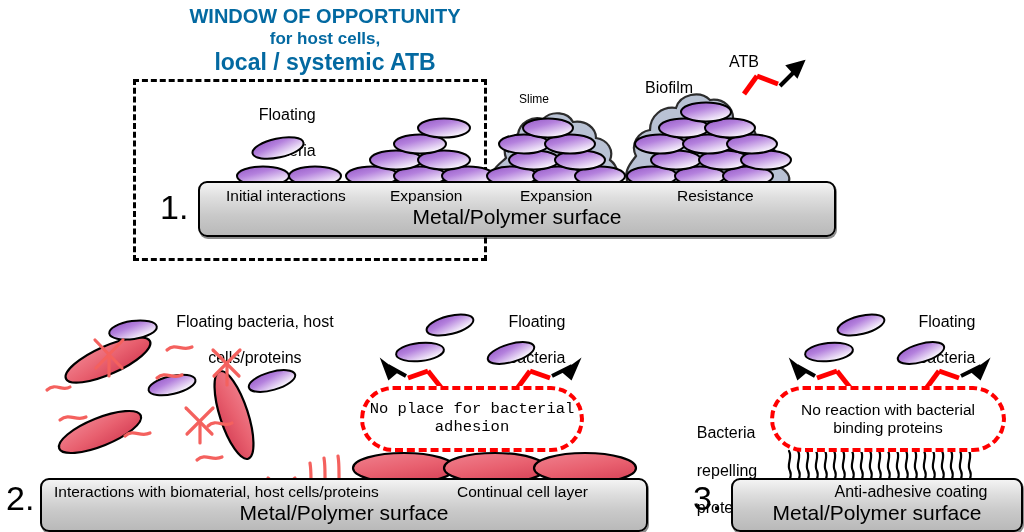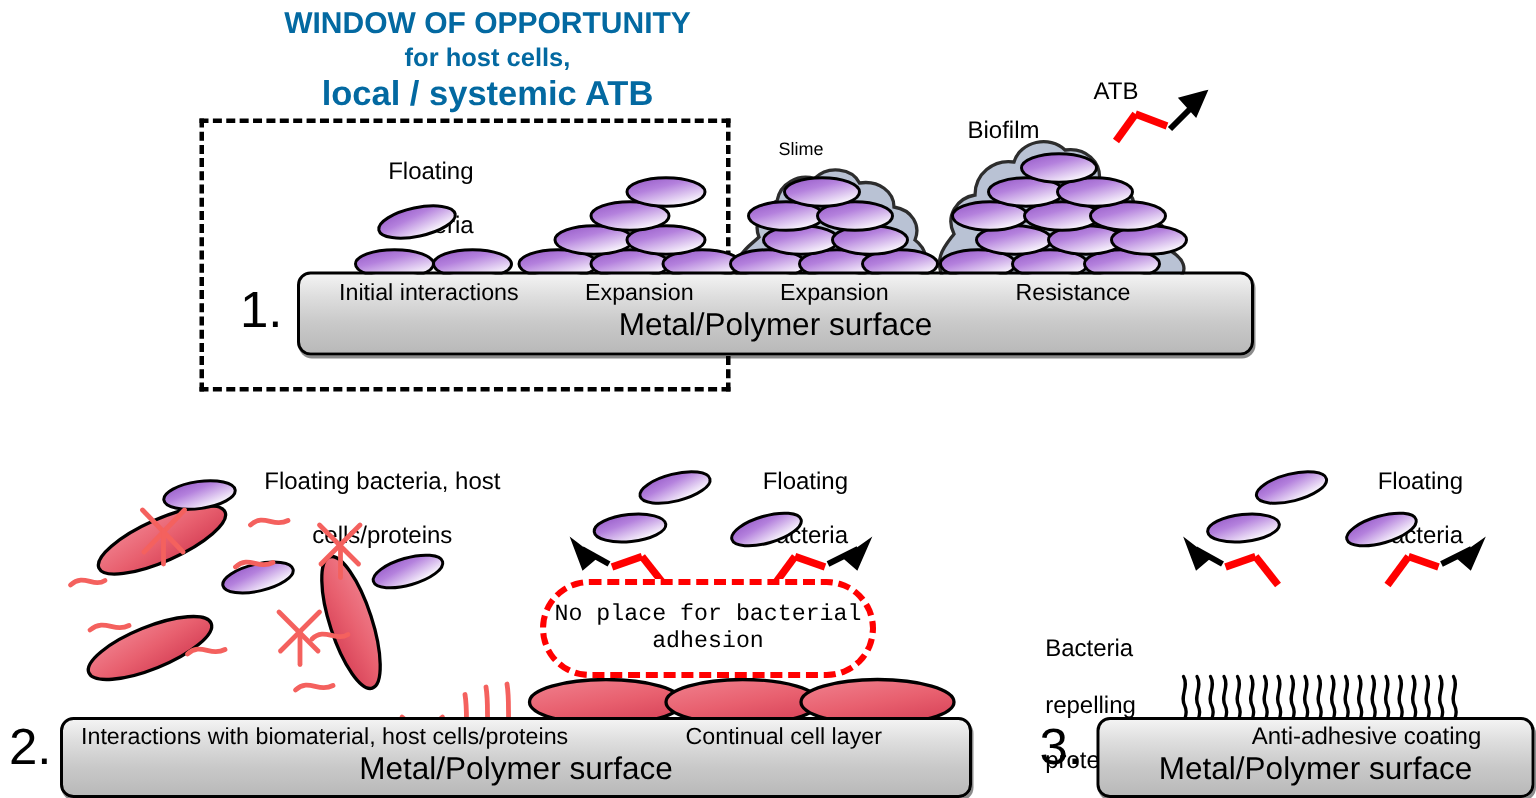--- a/index.html
+++ b/index.html
@@ -260,19 +260,25 @@
       <path d="M915,451 C919,458 912,464 916,471 C919,477 913,481 916,487"></path>
       <path d="M924,451 C928,458 921,464 925,471 C928,477 922,481 925,487"></path>
       <path d="M933,451 C937,458 930,464 934,471 C937,477 931,481 934,487"></path>
       <path d="M942,451 C946,458 939,464 943,471 C946,477 940,481 943,487"></path>
       <path d="M951,451 C955,458 948,464 952,471 C955,477 949,481 952,487"></path>
       <path d="M960,451 C964,458 957,464 961,471 C964,477 958,481 961,487"></path>
       <path d="M969,451 C973,458 966,464 970,471 C973,477 967,481 970,487"></path>
     </g>
   </svg>
 
+  <div class="redpill" style="left:770px;top:386px;width:228px;height:58px;">
+    <div>
+      <span>No reaction with bacterial</span><br>
+      <span>binding proteins</span>
+    </div>
+  </div>
 
   <div class="surface" style="left:731px;top:478px;width:288px;height:50px;">
     <div class="surf-main" style="top:3px;font-size:16px;margin-left:34px;">Anti-adhesive coating</div>
     <div class="surf-main" style="top:21px;">Metal/Polymer surface</div>
   </div>
 
 </div>
 
 </body></html>

